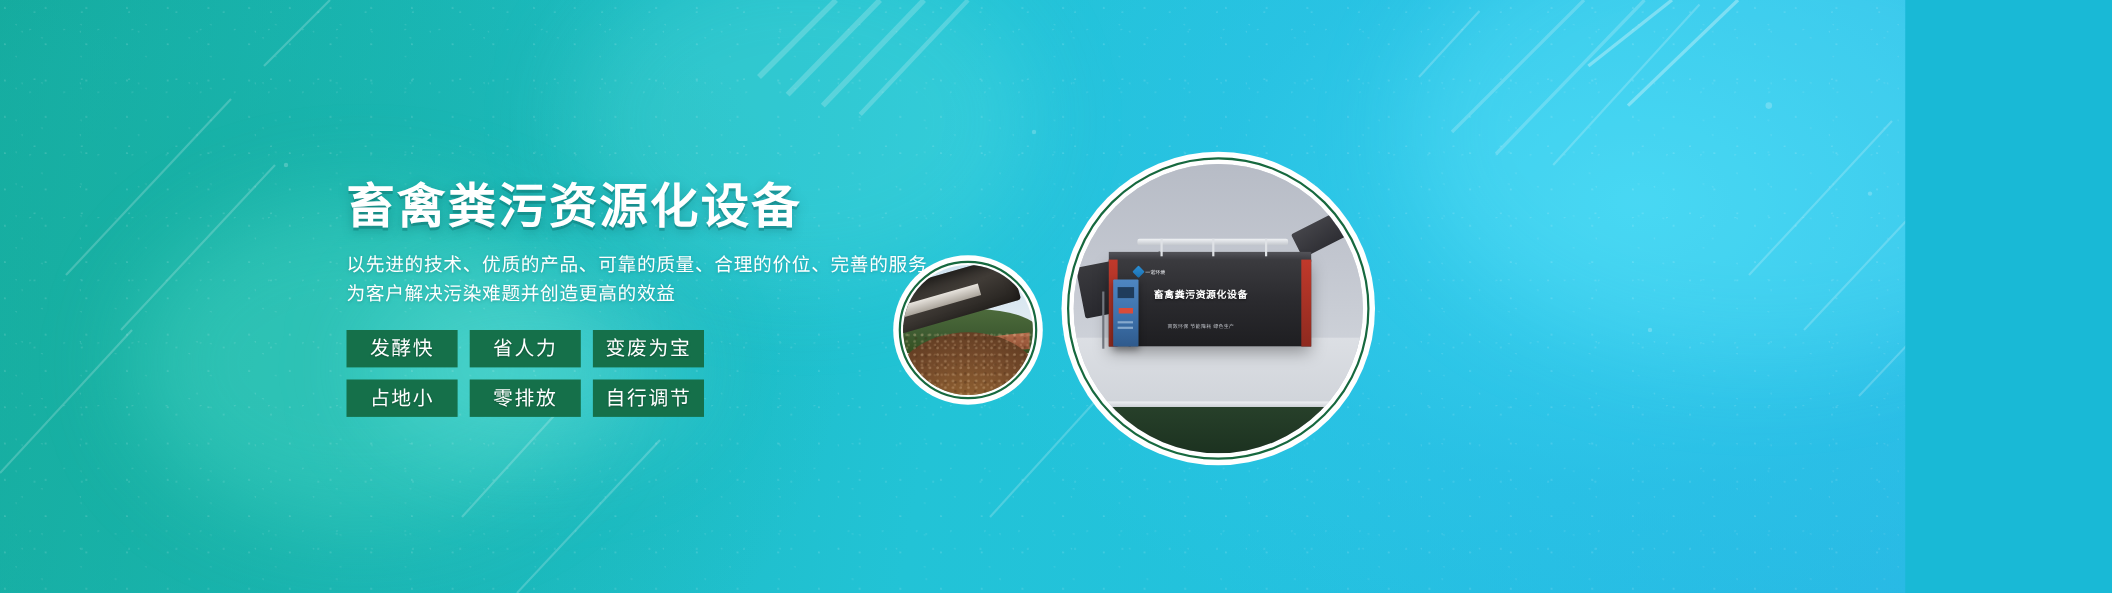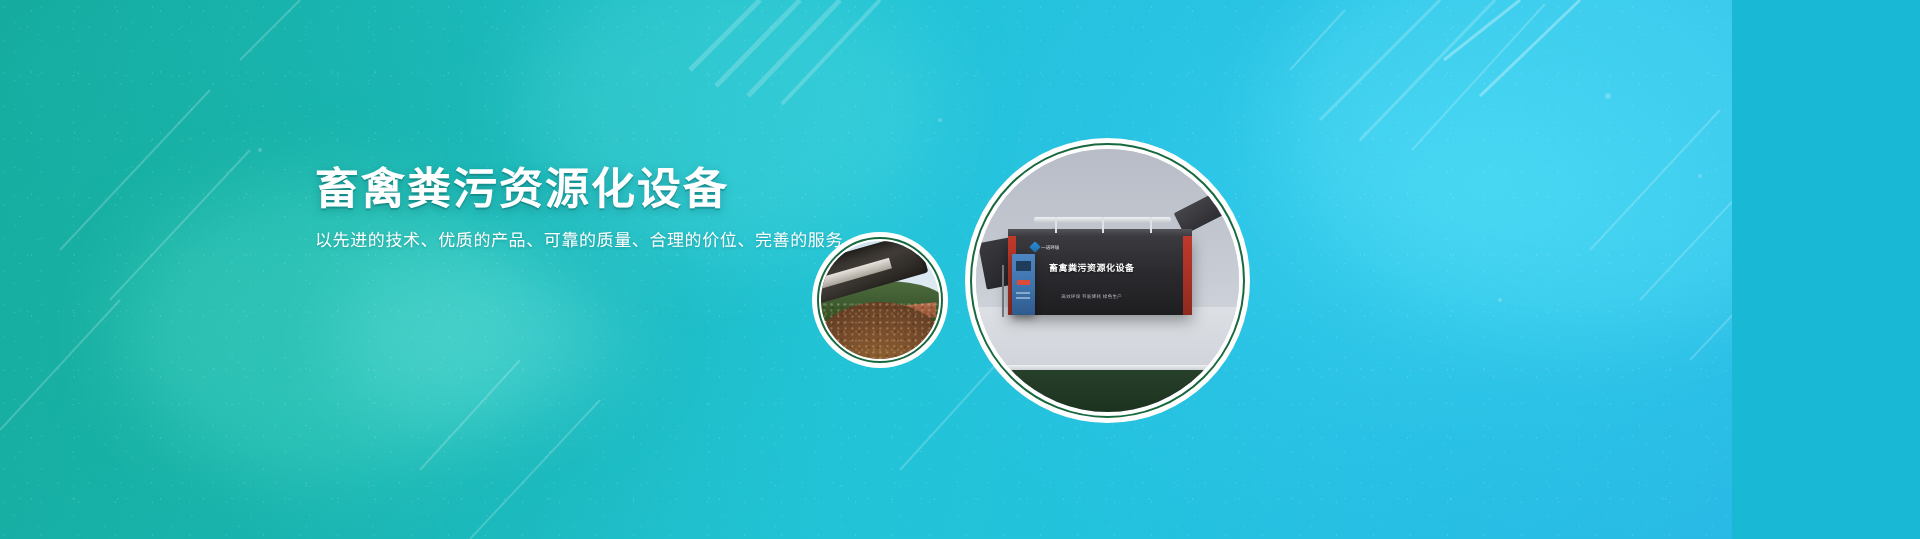--- a/index.html
+++ b/index.html
@@ -197,22 +197,31 @@
       <circle cx="940" cy="120" r="2"></circle>
     </g>
   </svg>
 
   <div id="copy">
 
     <div id="title">畜禽粪污资源化设备</div>
 
     <div id="sub">
       <div class="subline">以先进的技术、优质的产品、可靠的质量、合理的价位、完善的服务</div>
-    </div>
-
+      <div class="subline">为客户解决污染难题并创造更高的效益</div>
+    </div>
+
+    <div id="tags">
+      <div class="tag">发酵快</div>
+      <div class="tag">省人力</div>
+      <div class="tag">变废为宝</div>
+      <div class="tag">占地小</div>
+      <div class="tag">零排放</div>
+      <div class="tag">自行调节</div>
+    </div>
   </div>
 
   <div id="smallwrap" class="ringwrap">
     <div id="smallphoto" class="photo">
       <div class="sky-s"></div>
       <div class="hill-s"></div>
       <div class="roof-s"></div>
       <div class="belt-s"></div>
       <div class="belt-s2"></div>
       <div class="pile-s">

